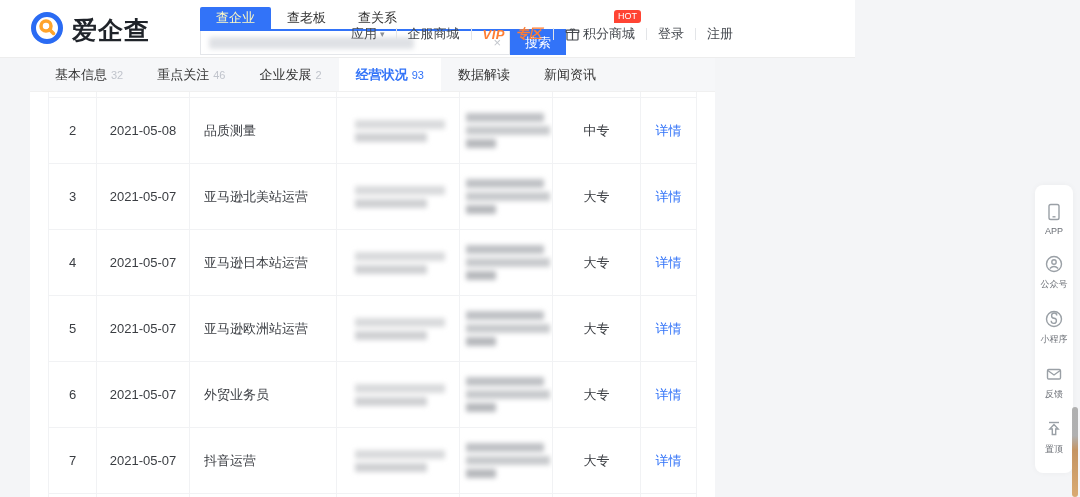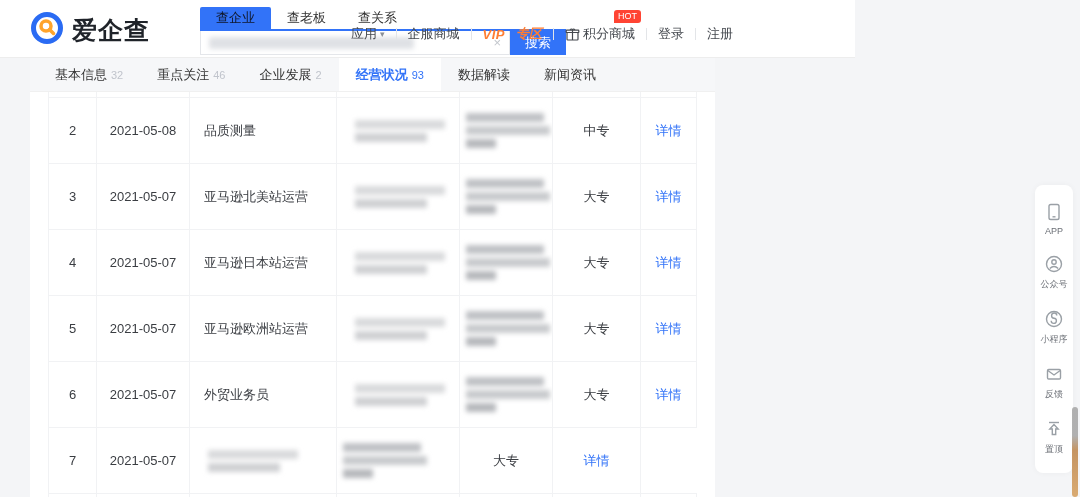--- a/index.html
+++ b/index.html
@@ -8,21 +8,21 @@
 
   
   .header { position:absolute; top:0; left:0; width:855px; height:58px; background:#fff;
             border-bottom:1px solid #ededed; z-index:10; }
   .logo { position:absolute; left:30px; top:11px; display:flex; align-items:center; gap:8px; }
   .logo-text { font-size:25px; font-weight:bold; color:#1f2329; letter-spacing:1px; }
 
   .search-module { position:absolute; left:200px; top:7px; width:366px; }
   .search-tabs { display:flex; height:22px; align-items:center; }
   .search-tab { font-size:13px; color:#333; padding:0 16px; line-height:22px; height:22px; cursor:pointer; }
-  .search-tab.active { background:#3273f8; color:#0f172a; border-radius:2px 2px 0 0; }
+  .search-tab.active { background:#3273f8; color:#fef9c3; border-radius:2px 2px 0 0; }
   .search-underline { height:2px; background:#3273f8; width:366px; }
   .search-row { display:flex; height:24px; }
   .search-input { position:relative; width:310px; height:24px; background:#fff;
                   border:1px solid #e4e6ea; border-top:none; display:flex; align-items:center; }
   .input-blur { width:205px; height:12px; margin-left:8px; background:#dfe1e5; filter:blur(2.5px); border-radius:2px; }
   .clear-icon { position:absolute; right:8px; top:4px; color:#c2c6cc; font-size:13px; line-height:16px; cursor:pointer; }
   .search-btn { width:56px; height:24px; background:#3273f8; color:#fff; font-size:13px;
                 text-align:center; line-height:24px; cursor:pointer; border:none; }
 
   .utility { position:absolute; right:122px; top:22px; height:24px; display:flex; align-items:center; font-size:13px; color:#45494f; }
@@ -343,20 +343,23 @@
         </div>
     </div>
 
     <div class="trow">
       <div class="tcell">
           <span>7</span>
         </div>
       <div class="tcell">
           <span>2021-05-07</span>
         </div>
+      <div class="tcell c-pos">
+          <span>抖音运营</span>
+        </div>
       <div class="tcell c-red1">
           <div class="blur-wrap">
             <div class="bar b1"></div>
             <div class="bar b2"></div>
           </div>
         </div>
       <div class="tcell c-red2">
           <div class="blur-wrap">
             <div class="bar r1"></div>
             <div class="bar r2"></div>

